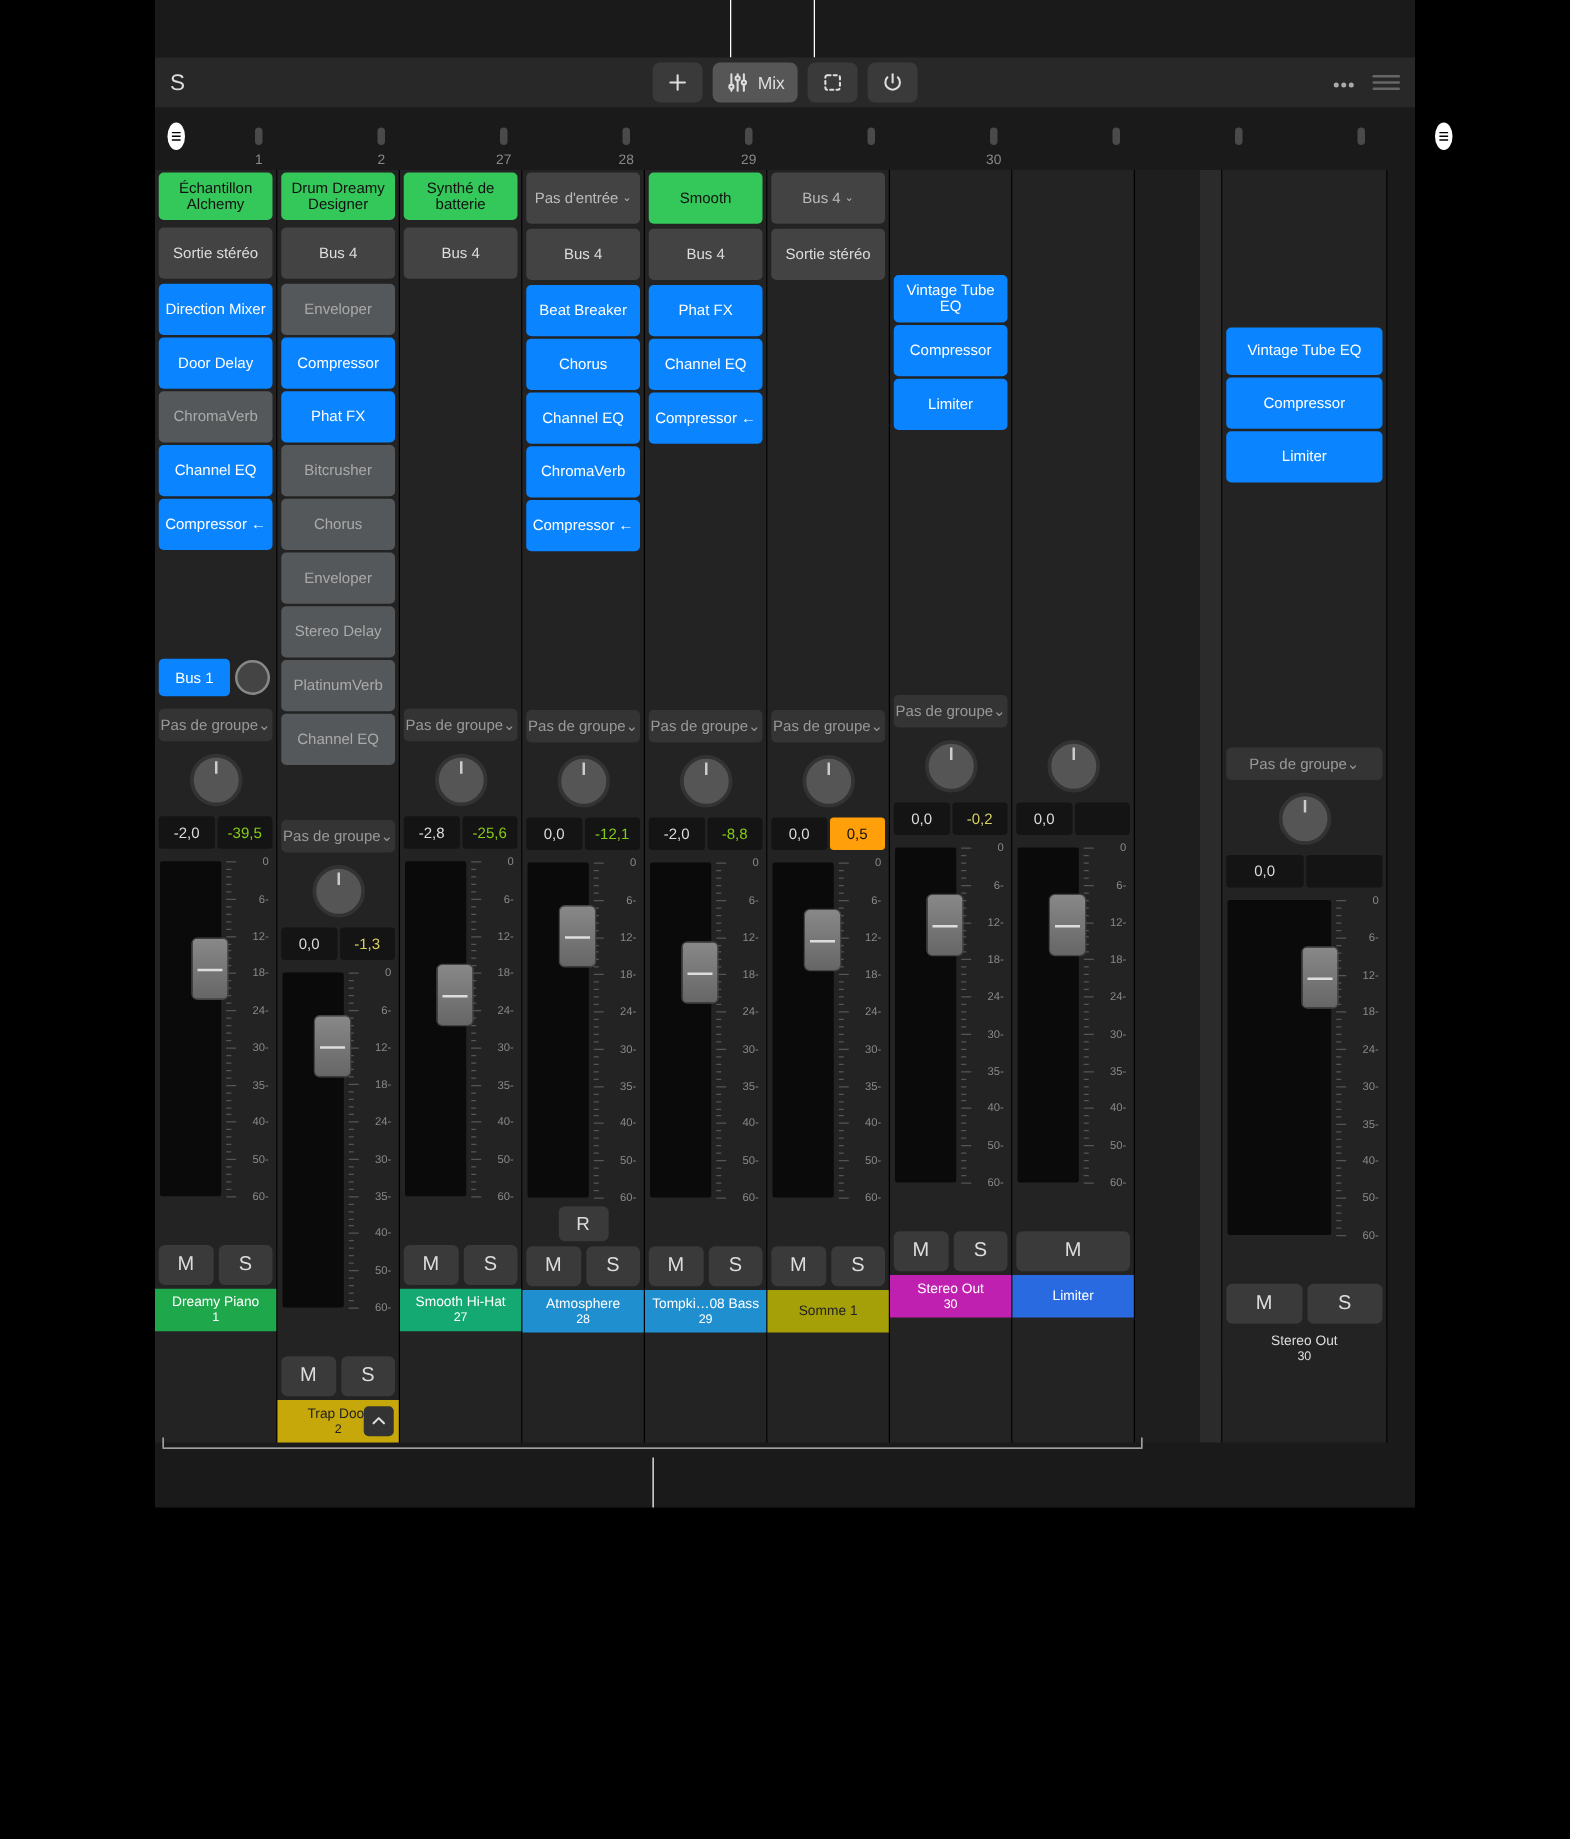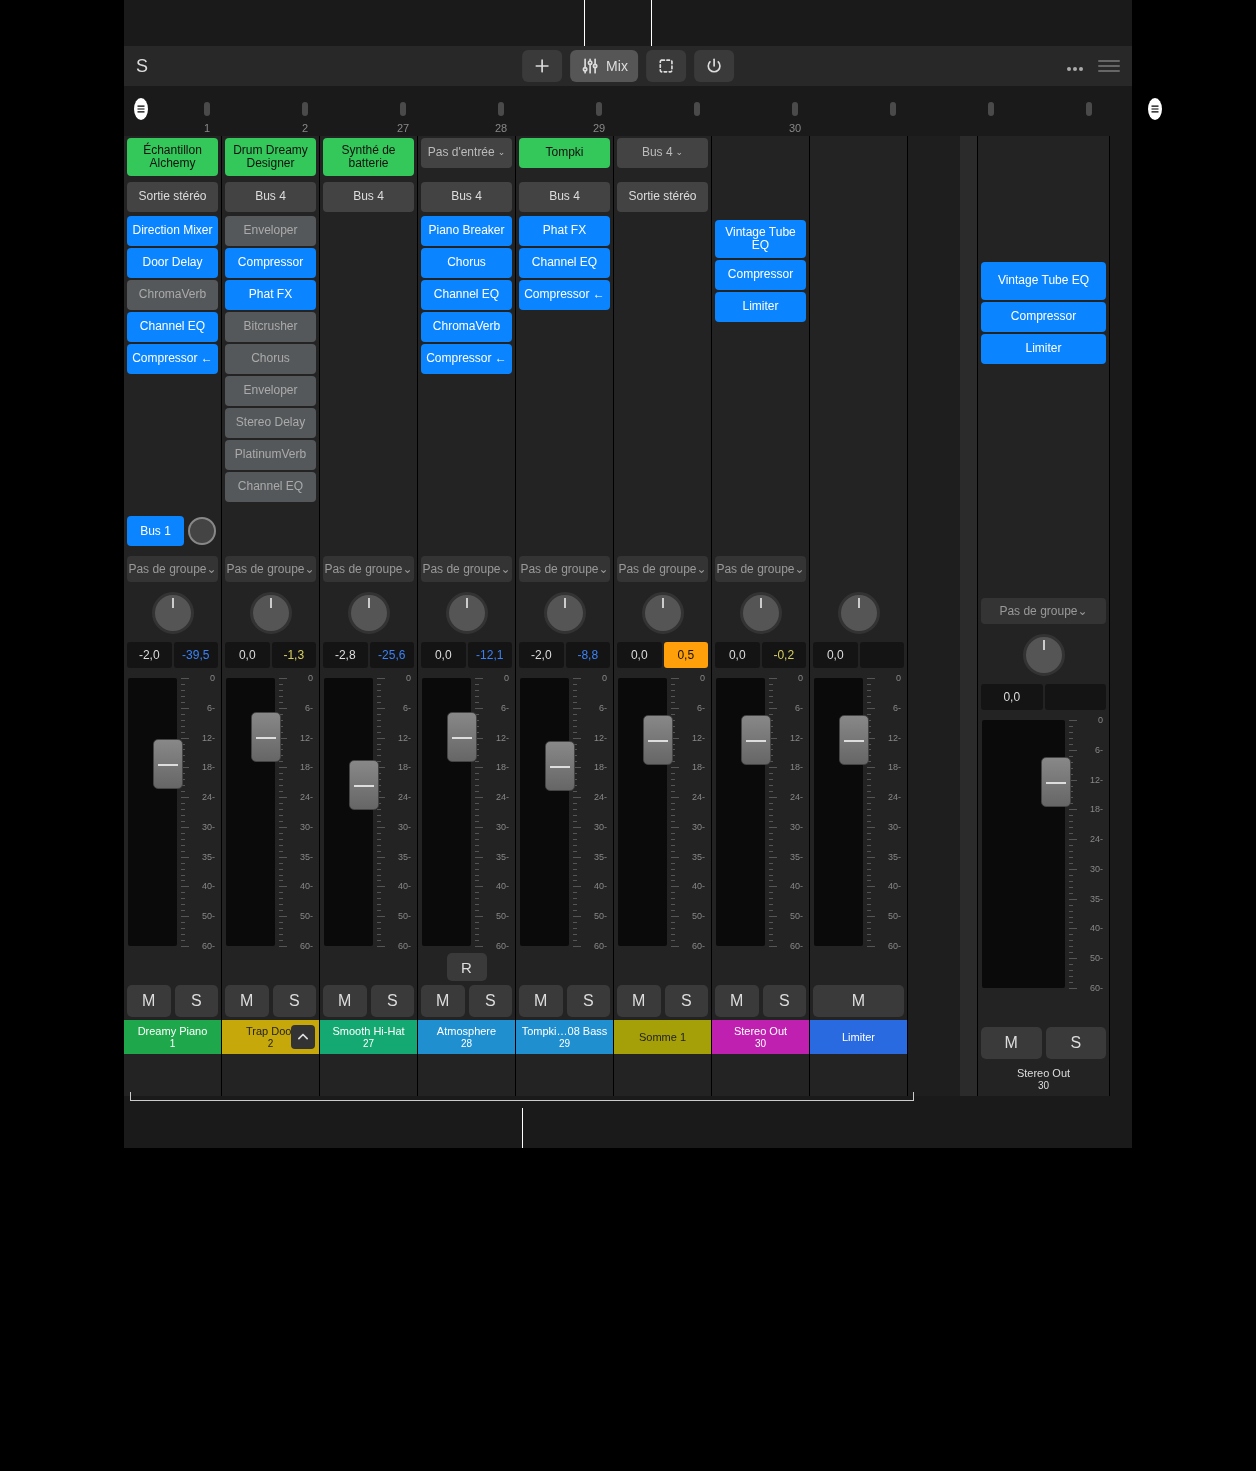--- a/index.html
+++ b/index.html
@@ -45,42 +45,42 @@
   .ov-track{width:98px;display:flex;flex-direction:column;align-items:center;justify-content:flex-end;font-size:11px;color:#888;padding-bottom:2px;}
   .ov-track .nub{width:6px;height:14px;background:#4a4a4a;border-radius:3px;margin-bottom:6px;}
   
   .mixer{display:flex;}
   .strips{display:flex;flex:0 0 auto;}
   .strip{width:98px;border-right:1px solid #000;background:var(--strip-bg);display:flex;flex-direction:column;}
   .strip.empty{background:#1e1e1e;}
   .master-gap{width:18px;background:#2b2b2b;border-right:1px solid #000;}
   .strip.master-strip{width:132px;}
   
-  .slot{height:30px;margin:2px 3px;border-radius:4px;font-size:12px;display:flex;align-items:center;justify-content:center;text-align:center;line-height:1.1;cursor:pointer;position:relative;padding:0 2px;color:#fff;}
+  .slot{height:41px;margin:2px 3px;border-radius:4px;font-size:12px;display:flex;align-items:center;justify-content:center;text-align:center;line-height:1.1;cursor:pointer;position:relative;padding:0 2px;color:#fff;}
   .slot.h2{height:38px;}
   .slot.dark{background:var(--slot-dark);color:#ddd;}
   .slot.muted{background:var(--slot-muted);color:#aaa;}
   .slot.blue{background:var(--slot-blue);}
   .slot.green{background:var(--slot-green);color:#111;}
   .slot.sel{background:var(--slot-dark);color:#bbb;}
   .slot .caret{font-size:9px;margin-left:3px;}
   .slot-row{display:flex;gap:2px;margin:2px 3px;}
   .slot-half{flex:1;height:30px;border-radius:4px;font-size:12px;display:flex;align-items:center;justify-content:center;cursor:pointer;}
   .slot-half.blue{background:var(--slot-blue);color:#fff;}
   .knob-round{width:28px;height:28px;border-radius:50%;border:2px solid #888;background:#444;}
   
   .group-slot{height:26px;margin:2px 3px;border-radius:4px;background:#343434;color:#999;font-size:12px;display:flex;align-items:center;justify-content:center;cursor:pointer;}
   
   .pan-wrap{height:58px;display:flex;align-items:center;justify-content:center;}
   .pan{width:42px;height:42px;border-radius:50%;background:#555;border:3px solid #333;position:relative;cursor:pointer;}
   .pan::after{content:"";position:absolute;left:50%;top:3px;width:2px;height:10px;background:#ccc;transform:translateX(-50%);}
   
   .val-row{height:26px;display:flex;gap:2px;margin:0 3px 4px 3px;}
   .val-box{flex:1;background:#141414;border-radius:3px;font-size:12px;display:flex;align-items:center;justify-content:center;color:#ddd;}
-  .val-box.peak{color:#3b82f6;}
+  .val-box.peak{color:#84cc16;}
   .val-box.orange{background:var(--orange);color:#111;}
   .val-box.yellow{color:#d8d060;}
   .val-box.dim{color:#888;}
   
   .fader-area{height:280px;display:flex;padding:6px 4px;gap:4px;}
   .meter{flex:1;background:#0a0a0a;border-radius:2px;position:relative;}
   .fader-scale{width:36px;position:relative;}
   .scale-lbl{position:absolute;right:2px;font-size:9px;color:#888;transform:translateY(-50%);}
   .scale-tick{position:absolute;left:0;width:8px;height:1px;background:#555;}
   .fader-cap{position:absolute;left:-28px;width:30px;height:50px;border-radius:5px;background:linear-gradient(#888,#666);border:1px solid #444;cursor:pointer;}
@@ -519,21 +519,21 @@
           </div>
         </div>
         <div class="strip">
           <div style="min-height: 44px;">
             <div class="slot sel">Pas d'entrée<span class="caret">⌄</span></div>
           </div>
           <div style="min-height: 34px;">
             <div class="slot dark">Bus 4</div>
           </div>
           <div class="plugin-stack">
-            <div class="slot blue">Piano Breaker</div>
+            <div class="slot blue">Beat Breaker</div>
             <div class="slot blue">Chorus</div>
             <div class="slot blue">Channel EQ</div>
             <div class="slot blue">ChromaVerb</div>
             <div class="slot blue">Compressor ←</div>
           </div>
           <div class="send-area"></div>
           <div style="min-height: 30px;">
             <div class="group-slot">Pas de groupe⌄</div>
           </div>
           <div class="pan-wrap">
@@ -611,21 +611,21 @@
           <div class="ms-row">
             <div class="ms-btn">M</div>
             <div class="ms-btn">S</div>
           </div>
           <div class="name-bar cyan">
             <div>Atmosphere<span class="subnum">28</span></div>
           </div>
         </div>
         <div class="strip">
           <div style="min-height: 44px;">
-            <div class="slot green">Tompki</div>
+            <div class="slot green">Smooth</div>
           </div>
           <div style="min-height: 34px;">
             <div class="slot dark">Bus 4</div>
           </div>
           <div class="plugin-stack">
             <div class="slot blue">Phat FX</div>
             <div class="slot blue">Channel EQ</div>
             <div class="slot blue">Compressor ←</div>
           </div>
           <div class="send-area"></div>

